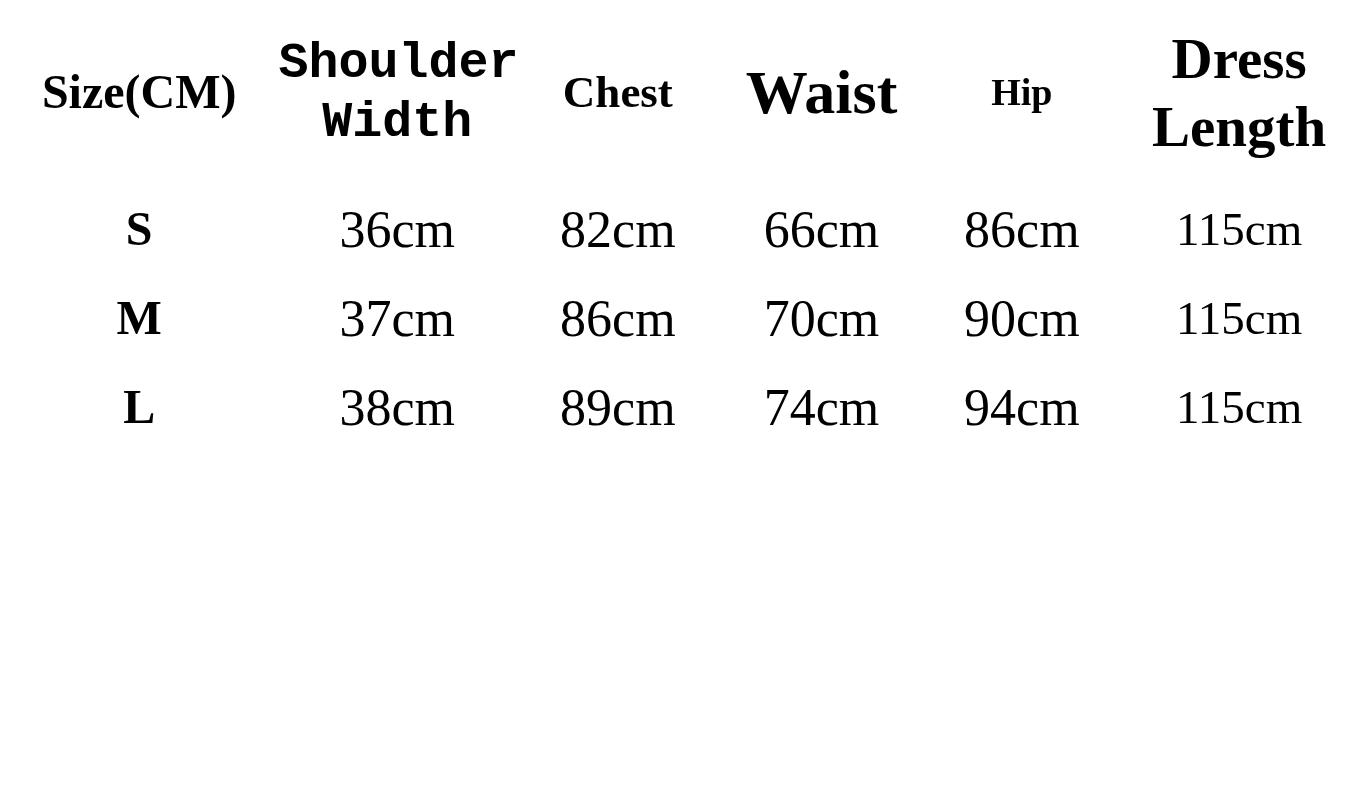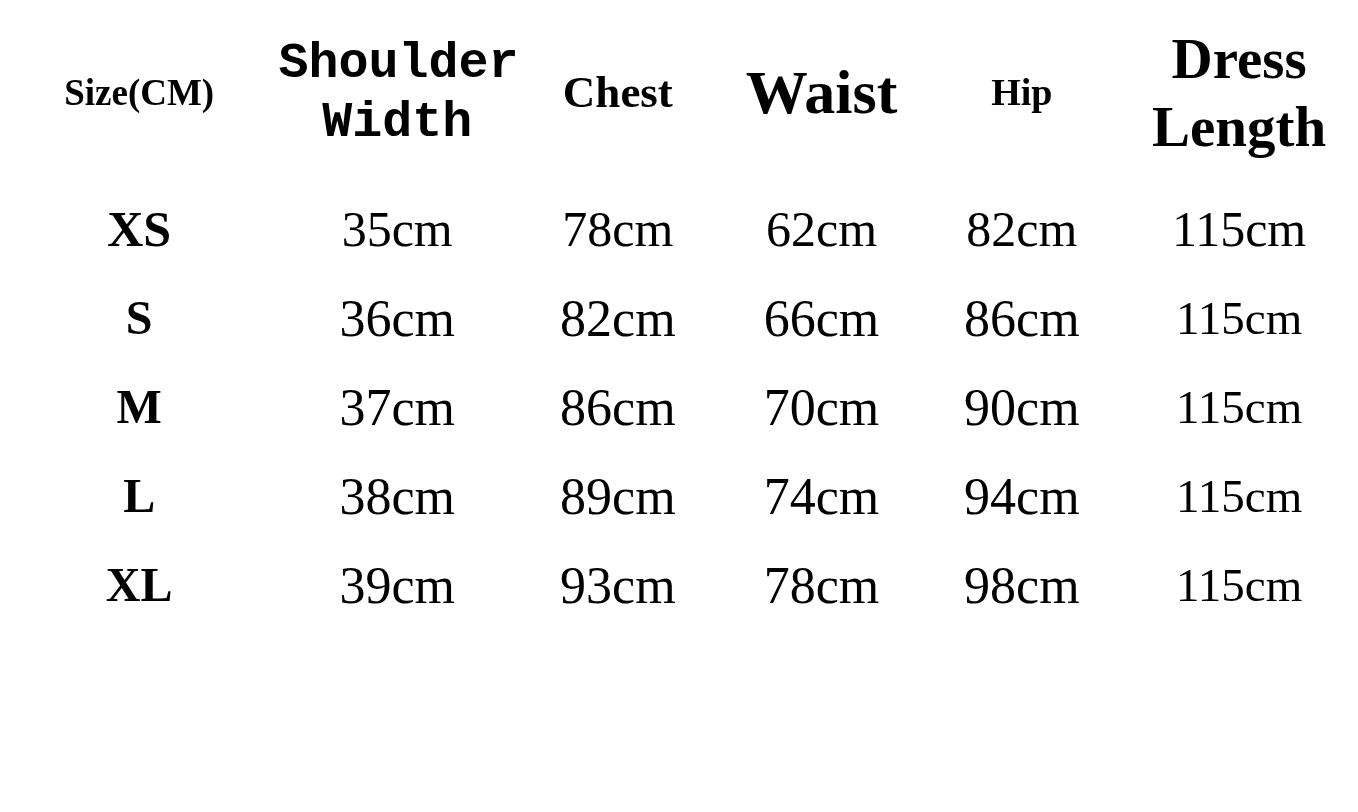--- a/index.html
+++ b/index.html
@@ -49,21 +49,21 @@
   tr.header-row {
     height: 185px;
   }
   th.hdr {
     font-weight: 700;
     line-height: 1.18;
   }
   th.hdr .hdr-text {
     display: block;
   }
-  th.hdr-size   { font-size: 37px; margin-left: 35px; }
+  th.hdr-size   { font-size: 48px; margin-left: 35px; }
   th.hdr-should { font-size: 50px; font-family: Liberation Mono, monospace; }
   th.hdr-chest  { font-size: 45px; }
   th.hdr-waist  { font-size: 62px; }
   th.hdr-hip    { font-size: 38px; }
   th.hdr-dress  { font-size: 57px; }
 
   
   tr.data-row {
     height: 89px;
   }
@@ -118,28 +118,20 @@
         <th class="hdr hdr-hip">
           <span class="hdr-text">Hip</span>
         </th>
         <th class="hdr hdr-dress">
           <span class="hdr-text">Dress</span>
           <span class="hdr-text">Length</span>
         </th>
       </tr>
     </thead>
     <tbody>
-      <tr class="data-row first-row">
-        <td class="cell cell-size">XS</td>
-        <td class="cell">35cm</td>
-        <td class="cell">78cm</td>
-        <td class="cell">62cm</td>
-        <td class="cell">82cm</td>
-        <td class="cell cell-dress">115cm</td>
-      </tr>
       <tr class="data-row">
         <td class="cell cell-size">S</td>
         <td class="cell">36cm</td>
         <td class="cell">82cm</td>
         <td class="cell">66cm</td>
         <td class="cell">86cm</td>
         <td class="cell cell-dress">115cm</td>
       </tr>
       <tr class="data-row">
         <td class="cell cell-size">M</td>
@@ -150,23 +142,15 @@
         <td class="cell cell-dress">115cm</td>
       </tr>
       <tr class="data-row">
         <td class="cell cell-size">L</td>
         <td class="cell">38cm</td>
         <td class="cell">89cm</td>
         <td class="cell">74cm</td>
         <td class="cell">94cm</td>
         <td class="cell cell-dress">115cm</td>
       </tr>
-      <tr class="data-row">
-        <td class="cell cell-size">XL</td>
-        <td class="cell">39cm</td>
-        <td class="cell">93cm</td>
-        <td class="cell">78cm</td>
-        <td class="cell">98cm</td>
-        <td class="cell cell-dress">115cm</td>
-      </tr>
     </tbody>
   </table>
 </div>
 
 </body></html>

